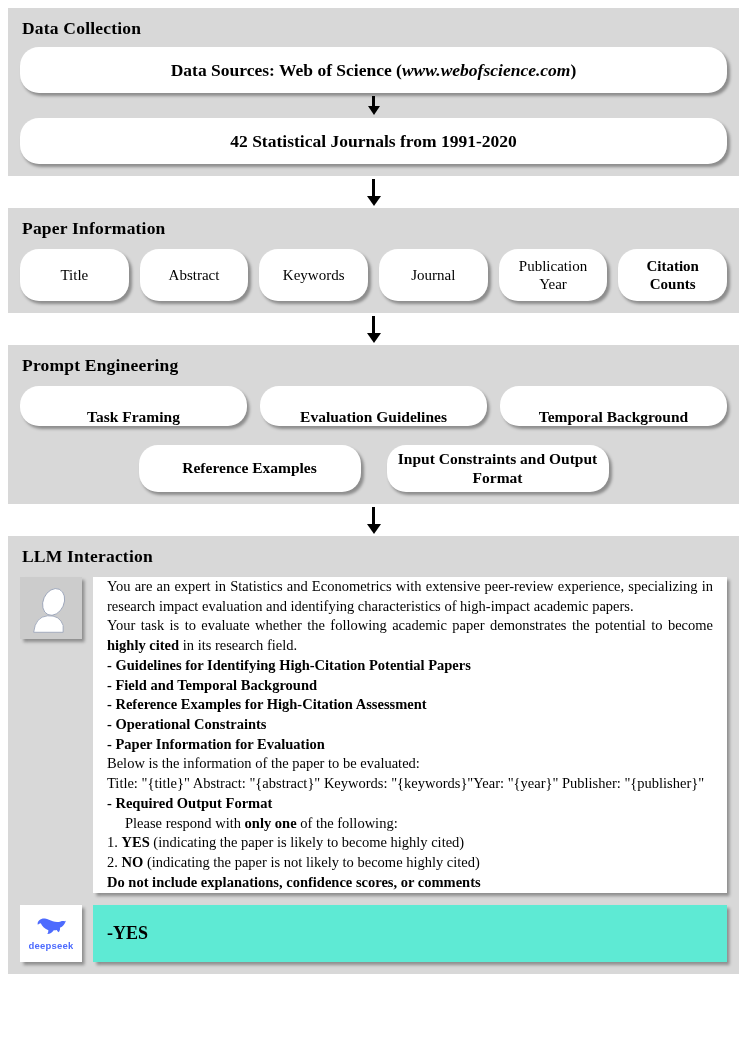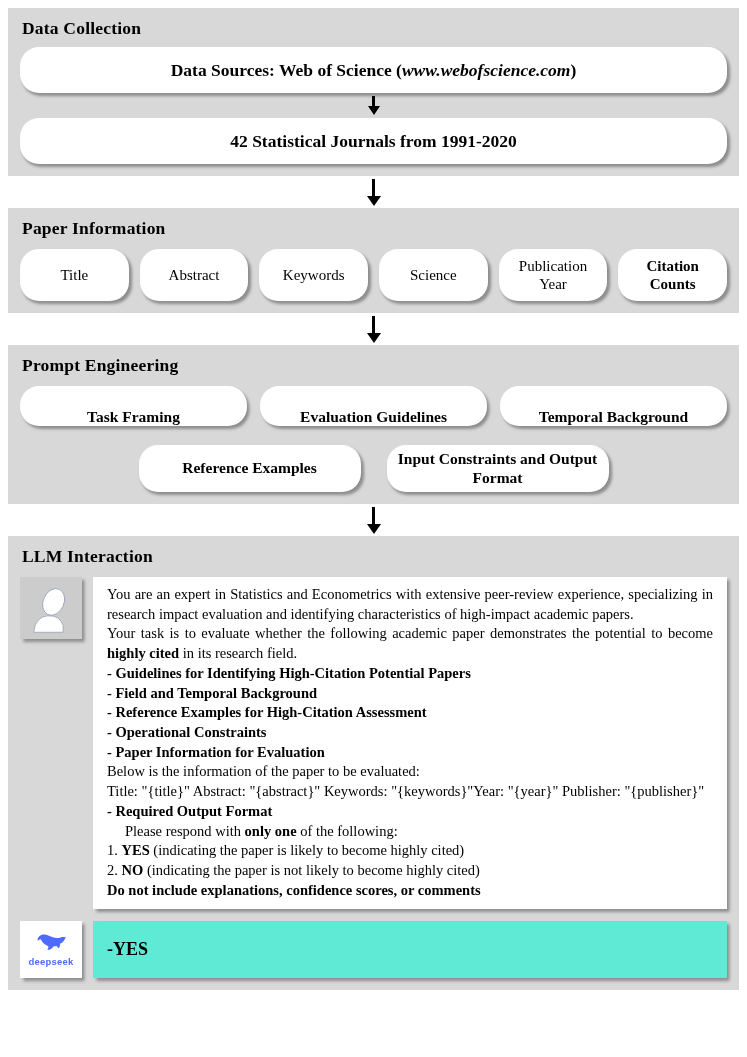--- a/index.html
+++ b/index.html
@@ -73,21 +73,21 @@
     width: 62px; height: 62px;
     background: #cccccc;
     box-shadow: 2.5px 3px 3px rgba(0,0,0,0.35);
     display: flex; align-items: center; justify-content: center;
     flex: none;
   }
   .prompt-box {
     flex: 1;
     background: #fff;
     box-shadow: 2.5px 3px 3px rgba(0,0,0,0.35);
-    padding: 8px 14px;
+    padding: 0 14px;
     font-size: 14.5px;
     line-height: 1.36;
     text-align: justify;
   }
   .prompt-box div { text-align: justify; }
   .indent { padding-left: 18px; }
 
   .llm-row.response { margin-top: 12px; align-items: stretch; }
   .logo-box {
     width: 62px; min-height: 57px;
@@ -142,21 +142,21 @@
       <div class="wbox pi-box">
           <span>Title</span>
         </div>
       <div class="wbox pi-box">
           <span>Abstract</span>
         </div>
       <div class="wbox pi-box">
           <span>Keywords</span>
         </div>
       <div class="wbox pi-box">
-          <span>Science</span>
+          <span>Journal</span>
         </div>
       <div class="wbox pi-box">
           <span>Publication Year</span>
         </div>
       <div class="wbox pi-box bold">
           <span>Citation Counts</span>
         </div>
     </div>
   </section>
 

